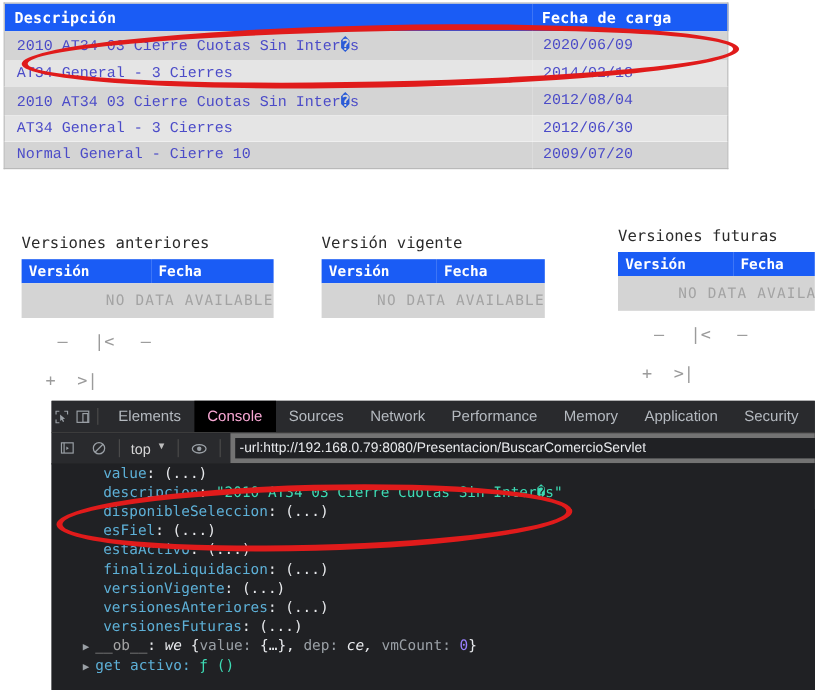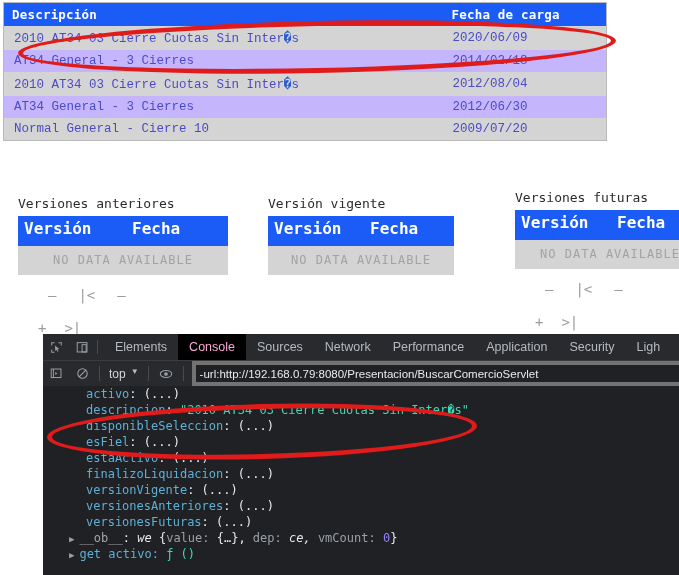--- a/index.html
+++ b/index.html
@@ -20,38 +20,38 @@
     font-family:"DejaVu Sans Mono","Liberation Mono",monospace;
     font-size:12.5px;text-align:left;padding:4px 0 4px 8px;
     letter-spacing:.2px;
   }
   #results-table td{
     color:#4b4bc8;font-size:12.5px;padding:4px 0 4px 10px;
     font-family:Liberation Mono, monospace;
     white-space:nowrap;overflow:hidden;
   }
   #results-table tr.odd td{background:#d4d4d4;}
-  #results-table tr.even td{background:#c4b5fd;}
+  #results-table tr.even td{background:#e5e5e5;}
   #results-table td.date-col{padding-left:9px;}
   .repl{color:#2a5bd7;font-weight:bold;}
 
   
   .panel{position:absolute;}
   .panel-title{
     font-size:13px;color:#2b2b2b;margin-bottom:5px;white-space:nowrap;
     font-family:"DejaVu Sans Mono","Liberation Mono",monospace;
   }
   .mini-table{border-collapse:collapse;table-layout:fixed;}
   .mini-table th{
-    background:#1a5cf5;color:#fff;font-weight:bold;font-size:16px;
-    text-align:left;padding:3px 0 8px 6px;
+    background:#1a5cf5;color:#fff;font-weight:bold;font-size:12px;
+    text-align:left;padding:3px 0 3px 6px;
     font-family:"DejaVu Sans Mono","Liberation Mono",monospace;
   }
   .mini-table td.nodata{
-    background:#d4d4d4;color:#a3a3a3;font-size:12px;text-align:center;
+    background:#d4d4d4;color:#a3a3a3;font-size:12px;text-align:right;
     padding:7px 0 8px 0;letter-spacing:1px;
     font-family:"DejaVu Sans Mono","Liberation Mono",monospace;
   }
 
   .pager{margin-top:12px;color:#9b9b9b;font-size:14px;
          font-family:"DejaVu Sans Mono","Liberation Mono",monospace;}
   .pager-row{display:flex;gap:22px;padding-left:30px;}
   .pager-row.second{margin-top:17px;padding-left:20px;gap:18px;}
   .pg-btn{cursor:default;}
 
@@ -263,20 +263,21 @@
         <rect x="7.5" y="4.5" width="5" height="9" fill="none" stroke="#9aa0a6" stroke-width="1.2"></rect>
       </svg>
     </div>
     <div class="tabbar-sep"></div>
     <div id="dt-tabs" style="display:flex;">
         <div class="dt-tab">Elements</div>
         <div class="dt-tab active">Console</div>
         <div class="dt-tab">Sources</div>
         <div class="dt-tab">Network</div>
         <div class="dt-tab">Performance</div>
+        <div class="dt-tab">Memory</div>
         <div class="dt-tab">Application</div>
         <div class="dt-tab">Security</div>
         <div class="dt-tab">Ligh</div>
       </div>
   </div>
 
   <div id="devtools-filterbar">
     <div class="fb-icon">
       <svg width="13" height="13" viewBox="0 0 16 16">
         <rect x="1.5" y="2.5" width="12" height="10.5" fill="none" stroke="#9aa0a6" stroke-width="1.2"></rect>
@@ -300,21 +301,21 @@
       <svg width="14" height="14" viewBox="0 0 16 16">
         <ellipse cx="8" cy="8" rx="6.5" ry="4" fill="none" stroke="#9aa0a6" stroke-width="1.2"></ellipse>
         <circle cx="8" cy="8" r="2.1" fill="#9aa0a6"></circle>
       </svg>
     </div>
     <div class="fb-sep"></div>
     <input id="filter-input" type="text" value="-url:http://192.168.0.79:8080/Presentacion/BuscarComercioServlet" style="">
   </div>
 
   <div id="console-body">
-      <div class="cline"><span class="k-prop">activo</span><span class="k-punc">: </span><span class="ellip">(...)</span></div>
+      <div class="cline"><span class="k-prop">value</span><span class="k-punc">: </span><span class="ellip">(...)</span></div>
       <div class="cline"><span class="k-prop">descripcion</span><span class="k-punc">: </span><span class="v-str">"2010 AT34 03 Cierre Cuotas Sin Inter�s"</span></div>
       <div class="cline"><span class="k-prop">disponibleSeleccion</span><span class="k-punc">: </span><span class="ellip">(...)</span></div>
       <div class="cline"><span class="k-prop">esFiel</span><span class="k-punc">: </span><span class="ellip">(...)</span></div>
       <div class="cline"><span class="k-prop">estaActivo</span><span class="k-punc">: </span><span class="ellip">(...)</span></div>
       <div class="cline"><span class="k-prop">finalizoLiquidacion</span><span class="k-punc">: </span><span class="ellip">(...)</span></div>
       <div class="cline"><span class="k-prop">versionVigente</span><span class="k-punc">: </span><span class="ellip">(...)</span></div>
       <div class="cline"><span class="k-prop">versionesAnteriores</span><span class="k-punc">: </span><span class="ellip">(...)</span></div>
       <div class="cline"><span class="k-prop">versionesFuturas</span><span class="k-punc">: </span><span class="ellip">(...)</span></div>
       <div class="cline tri"><span class="tri-mark">▶</span><span class="k-own">__ob__</span><span class="k-punc">: </span><span class="v-ital">we </span><span class="v-obj">{</span><span class="v-dim">value: </span><span class="v-obj">{…}, </span><span class="v-dim">dep: </span><span class="v-ital">ce, </span><span class="v-dim">vmCount: </span><span class="v-num">0</span><span class="v-obj">}</span></div>
       <div class="cline tri"><span class="tri-mark">▶</span><span class="k-prop">get activo:</span><span class="k-punc"> </span><span class="v-str">ƒ ()</span></div>

